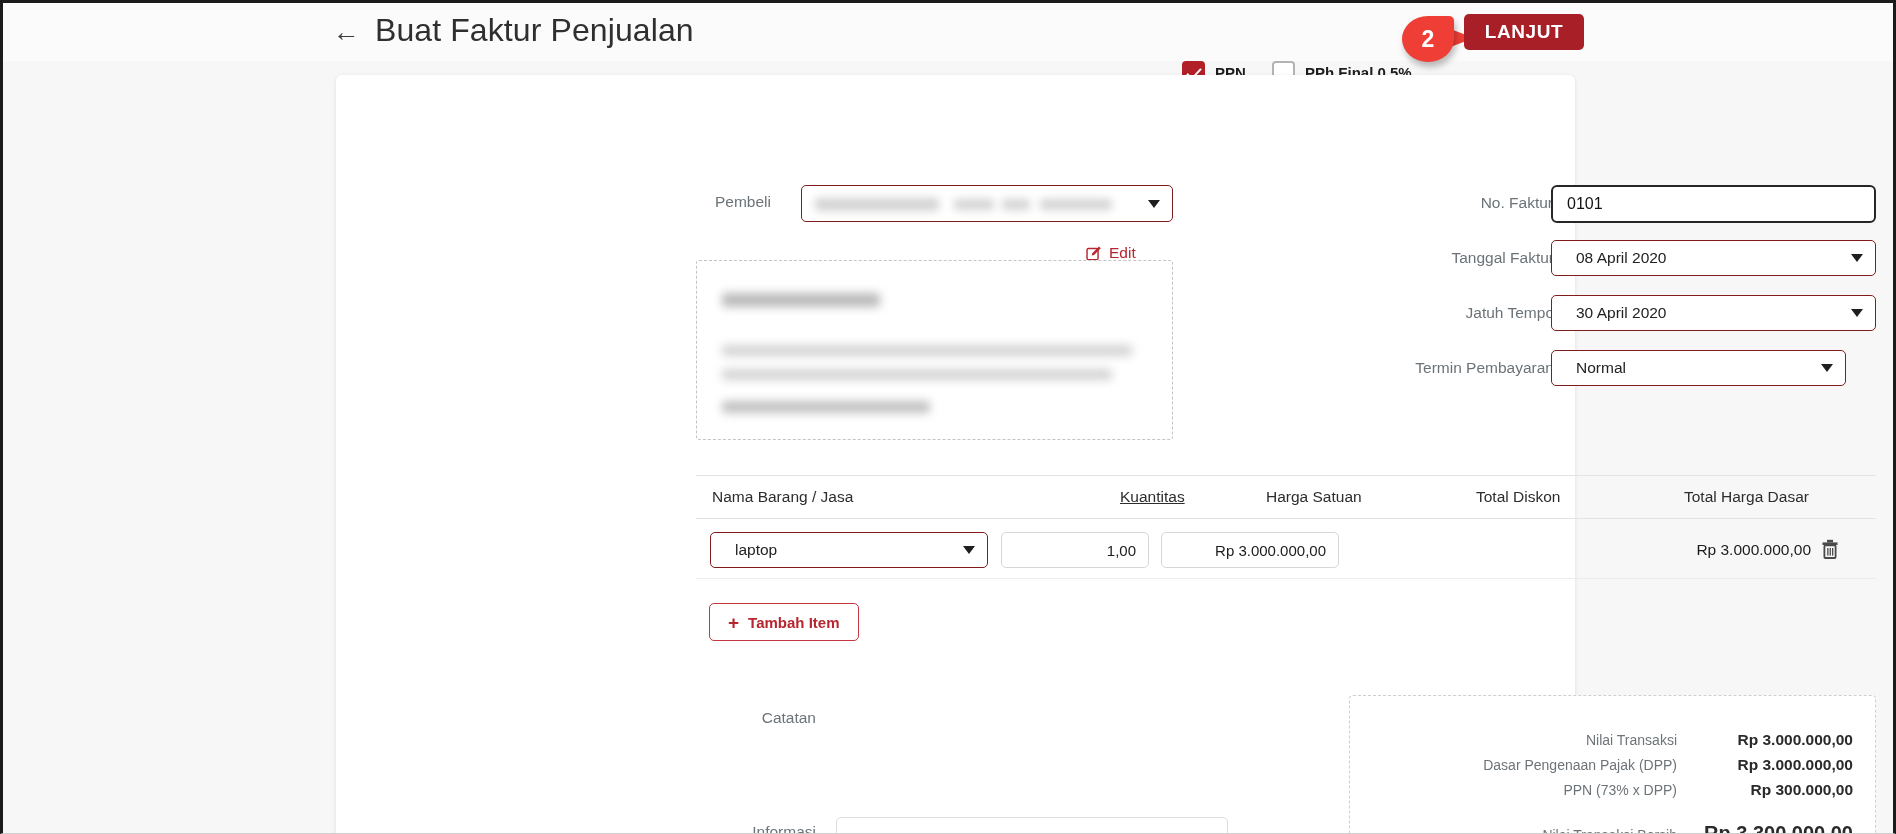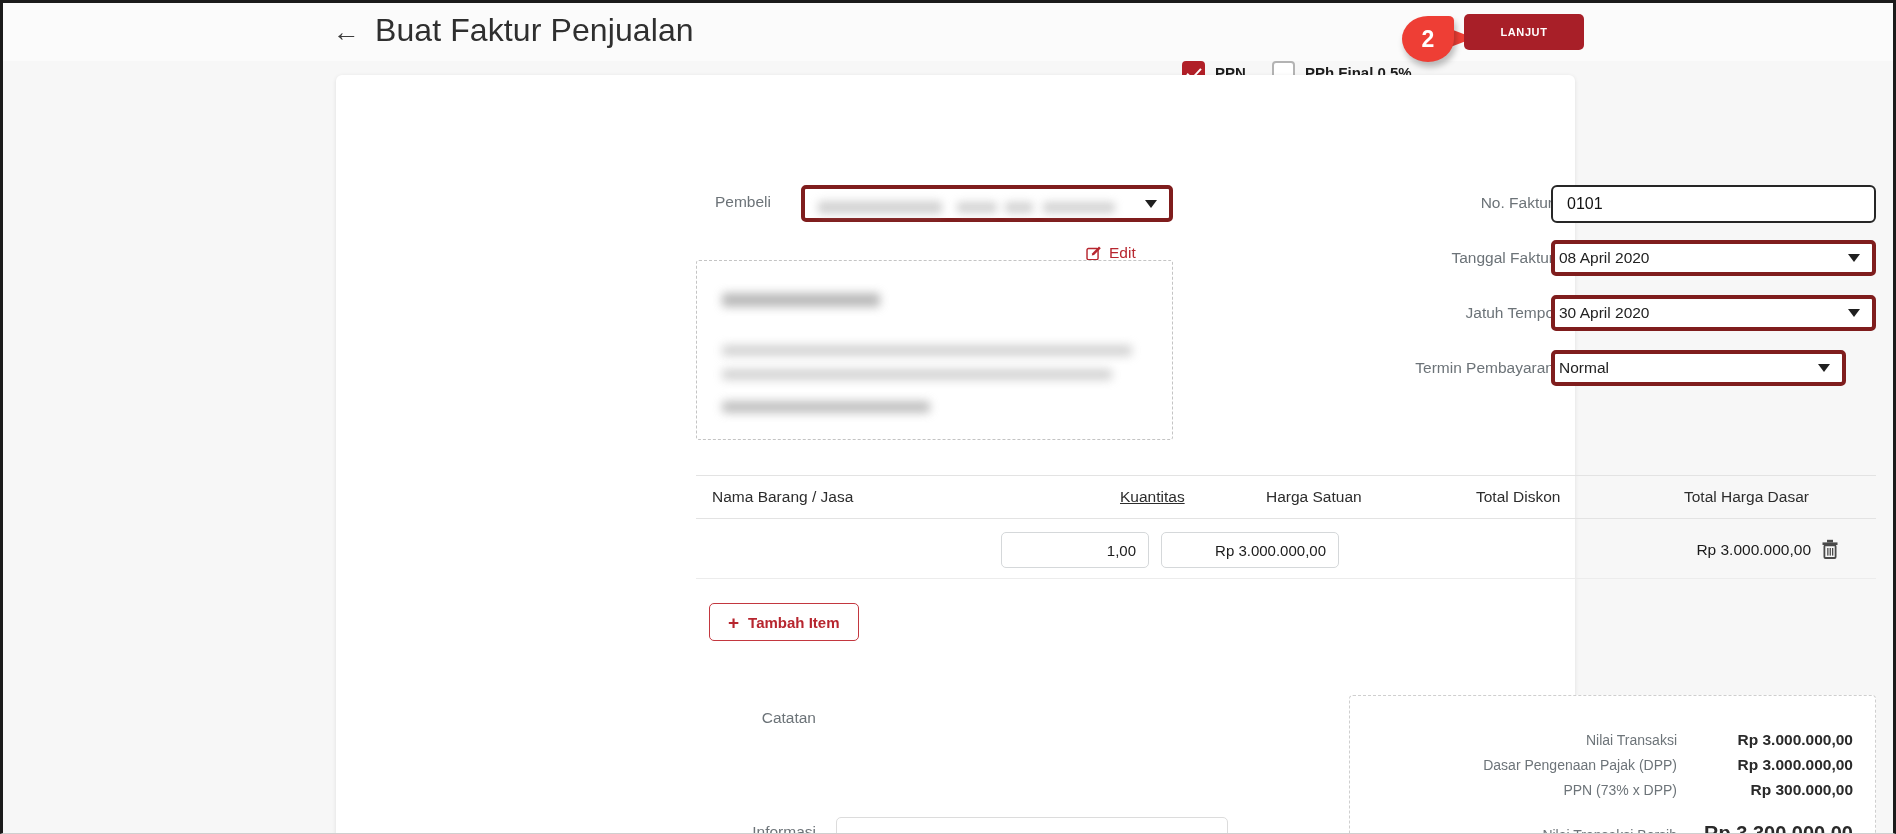--- a/index.html
+++ b/index.html
@@ -106,21 +106,21 @@
     position: absolute;
     left: 1461px;
     top: 11px;
     width: 120px;
     height: 36px;
     background: #a81f28;
     color: #ffffff;
     border: none;
     border-radius: 5px;
     font-family: inherit;
-    font-size: 11px;
+    font-size: 19px;
     font-weight: bold;
     letter-spacing: 0.6px;
     cursor: pointer;
   }
 
   
   #callout-2 {
     position: absolute;
     left: 1399px;
     top: 13px;
@@ -173,28 +173,28 @@
     position: absolute;
     font-size: 15.5px;
     color: #6c7378;
     text-align: right;
     white-space: nowrap;
   }
 
   .ctrl {
     position: absolute;
     background: #fff;
-    border: 4px solid #7f1d1d;
+    border: 1px solid #7f1d1d;
     border-radius: 5px;
     font-family: inherit;
     font-size: 15.5px;
     color: #222;
     display: flex;
     align-items: center;
-    padding: 0 4px;
+    padding: 0 24px;
   }
   .ctrl .caret {
     position: absolute;
     right: 12px; top: 50%;
     transform: translateY(-50%);
     width: 0; height: 0;
     border-left: 6.5px solid transparent;
     border-right: 6.5px solid transparent;
     border-top: 8px solid #1f1f1f;
   }
@@ -499,20 +499,24 @@
 
     <div id="table-head">
       <span class="th th-nama">Nama Barang / Jasa</span>
       <span class="th th-kuantitas">Kuantitas</span>
       <span class="th th-harga">Harga Satuan</span>
       <span class="th th-diskon">Total Diskon</span>
       <span class="th th-total">Total Harga Dasar</span>
     </div>
 
     <div id="item-row">
+      <div id="item-name" class="ctrl">
+        <span>laptop</span>
+        <span class="caret"></span>
+      </div>
       <input id="item-qty" class="num-ctrl" value="1,00" style="">
       <input id="item-price" class="num-ctrl" value="Rp 3.000.000,00" style="">
       <div id="item-total">Rp 3.000.000,00</div>
       <span id="delete-icon">
         <svg width="18" height="20" viewBox="0 0 18 20">
           <rect x="6" y="0.8" width="6" height="2.6" fill="#4a4a4a"></rect>
           <rect x="1.5" y="3.4" width="15" height="2.6" fill="#4a4a4a"></rect>
           <rect x="3.4" y="6.4" width="11.2" height="12.6" rx="1" fill="none" stroke="#4a4a4a" stroke-width="1.8"></rect>
           <rect x="6.2" y="9" width="1.3" height="7.6" fill="#4a4a4a"></rect>
           <rect x="8.6" y="9" width="1.3" height="7.6" fill="#4a4a4a"></rect>

